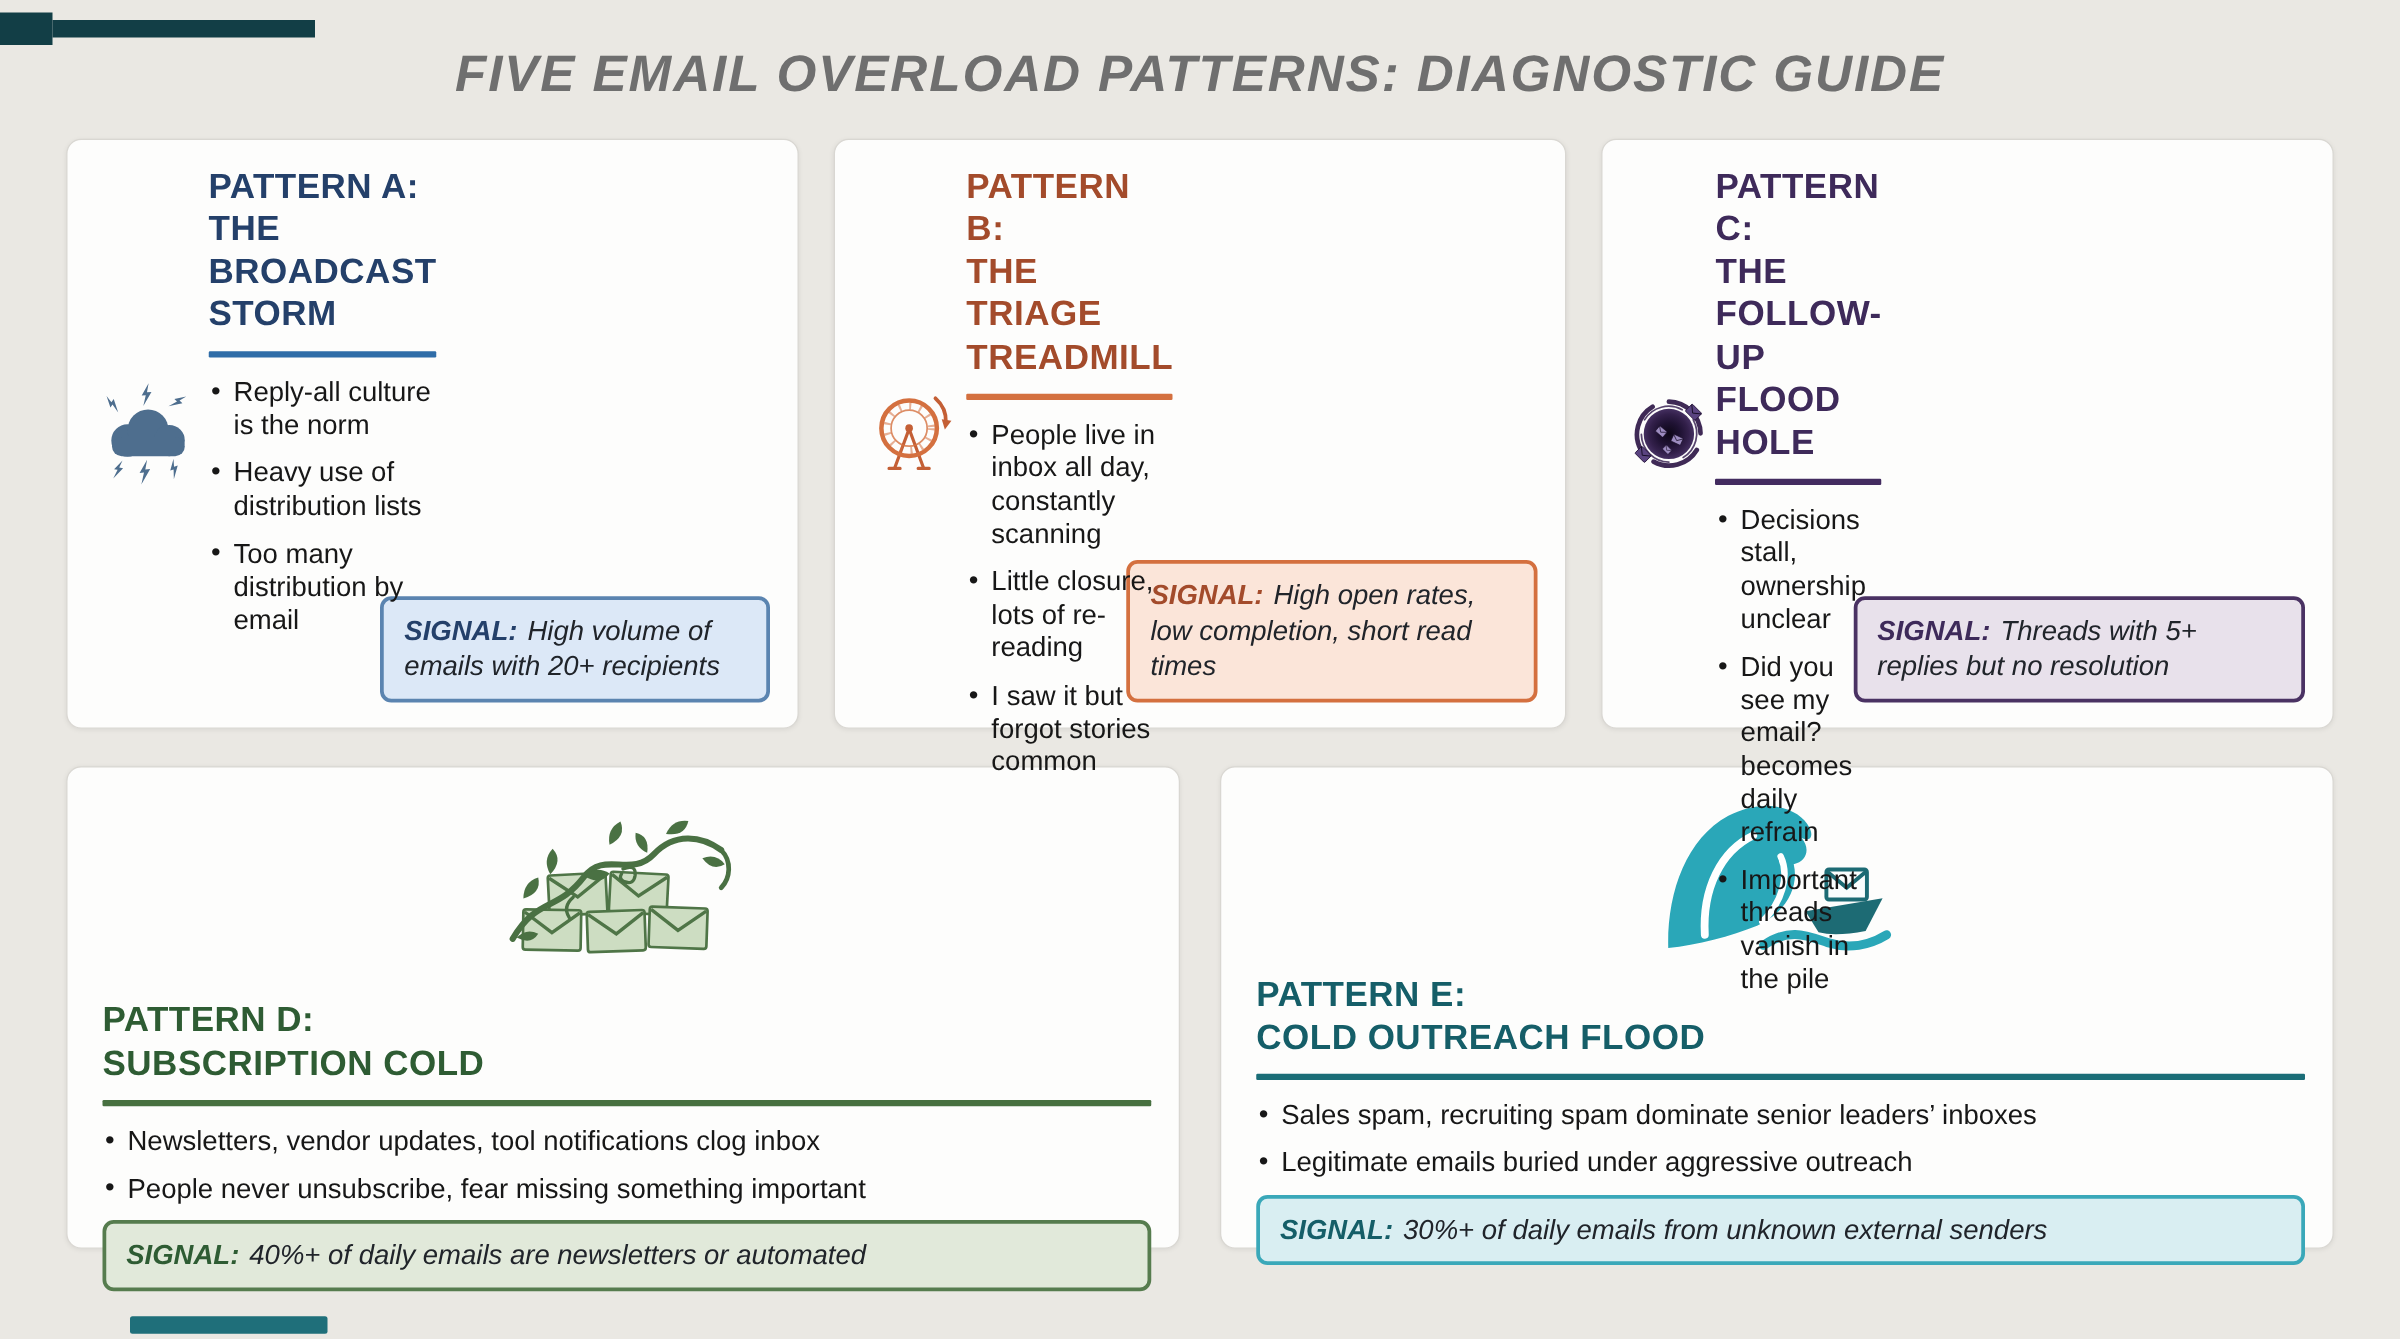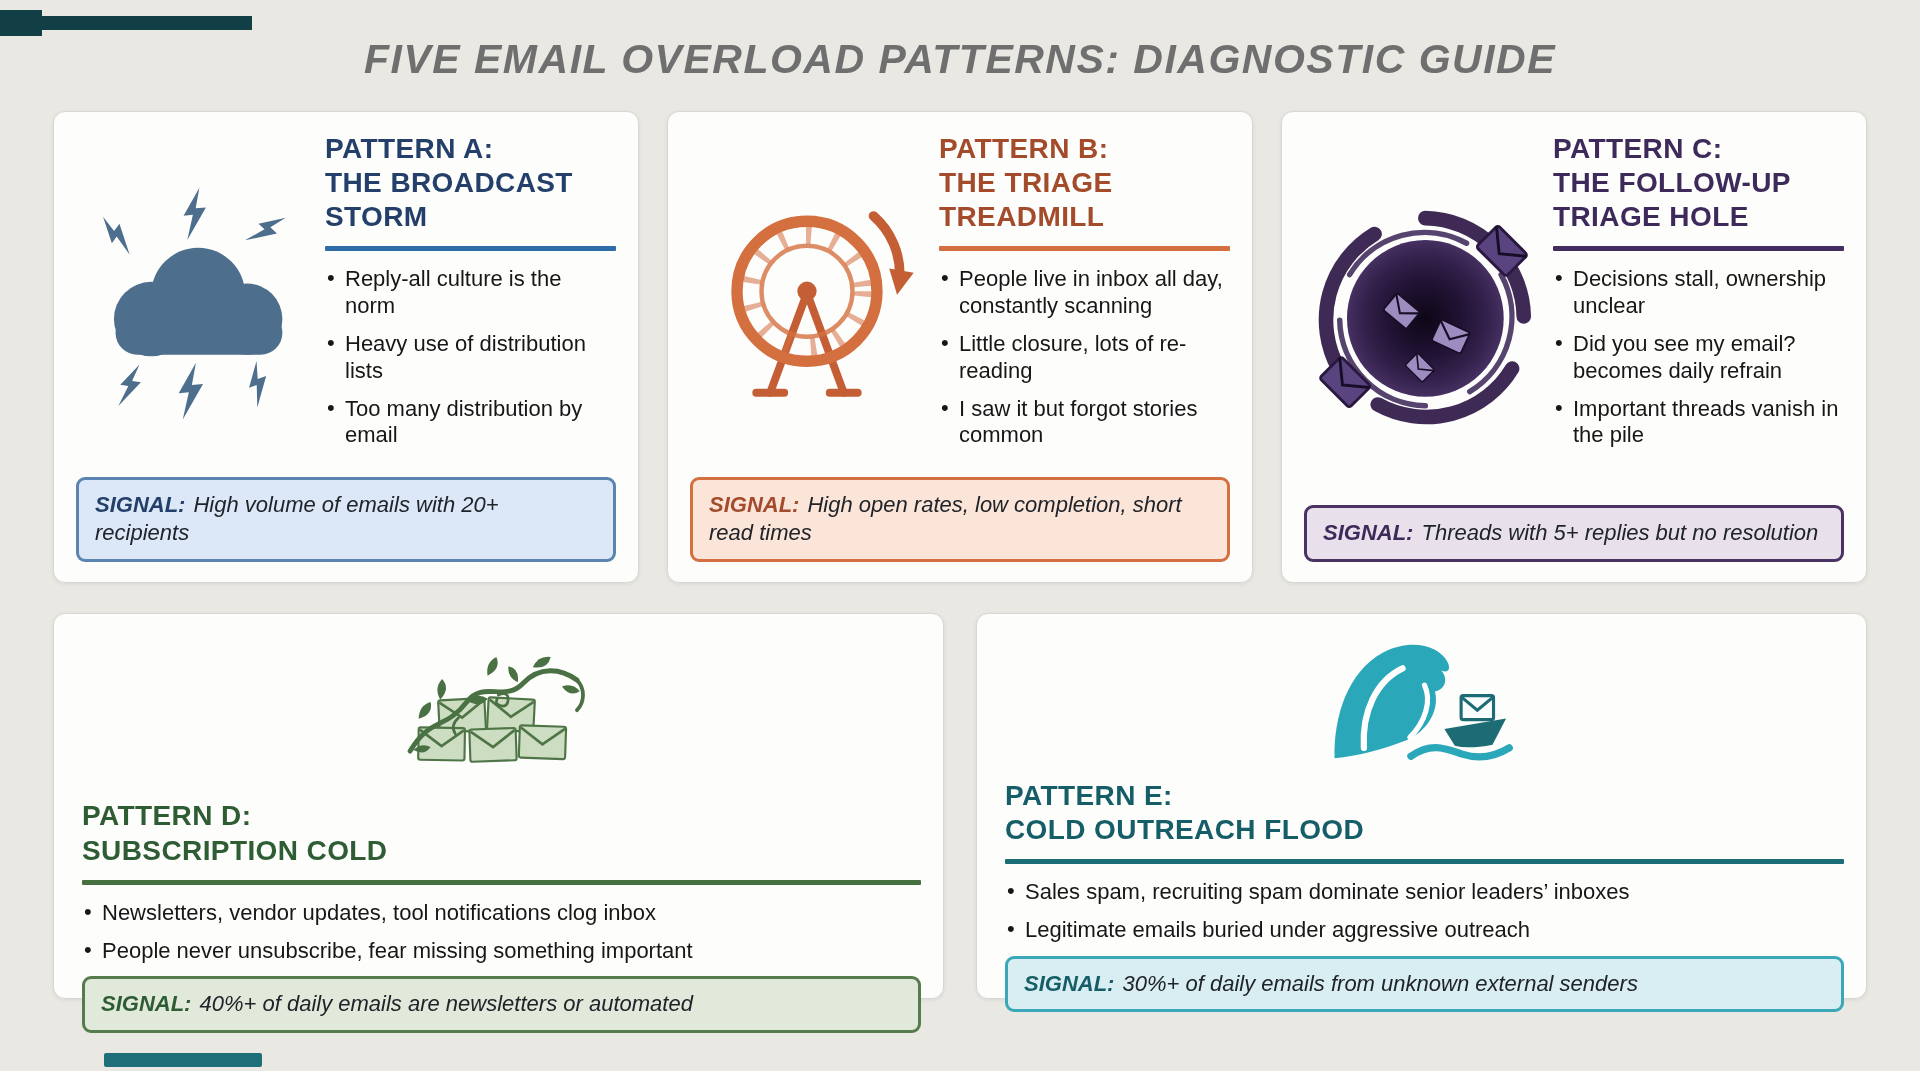--- a/index.html
+++ b/index.html
@@ -25,21 +25,21 @@
   .row-top { gap:28px; }
   .row-bottom { gap:32px; margin-top:30px; }
   .card {
     background:#fdfdfc;
     border:1px solid #d9d7d2;
     border-radius:12px;
     box-shadow:0 1px 4px rgba(0,0,0,.07);
     padding:20px 22px;
     display:flex;
   }
-  .card-top { flex:1 1 0; height:472px; flex-direction:column; }
+  .card-top { flex:1 1 0; height:472px; flex-direction:row;gap:40px; }
   .card-top .content { display:flex; flex:1; min-height:0; }
   .icon-box { display:flex; align-items:center; justify-content:center; overflow:hidden; }
   .card-top .icon-box { flex:0 0 45%; }
   .icon-box svg { width:90%; max-height:96%; }
   .text-col { flex:1 1 auto; padding-left:6px; }
   .pattern-label, .pattern-name {
     display:block;
     font-size:28px;
     font-weight:700;
     color:var(--title);
@@ -181,21 +181,21 @@
             <use href="#envC" transform="translate(114,174) rotate(45) scale(0.6)"></use>
           </g>
           <g fill="#5a4480" stroke="#2a1840" stroke-width="3">
             <use href="#envC" transform="translate(204,46) rotate(45) scale(1.05)"></use>
             <use href="#envC" transform="translate(32,190) rotate(45) scale(1.05)"></use>
           </g>
         </svg>
       </div>
       <div class="text-col">
         <span class="pattern-label">PATTERN C:</span>
-        <span class="pattern-name">THE FOLLOW-UP TRIAGE HOLE</span>
+        <span class="pattern-name">THE FOLLOW-UP FLOOD HOLE</span>
         <div class="rule"></div>
         <ul class="bullets">
           <li>Decisions stall, ownership unclear</li>
           <li>Did you see my email? becomes daily refrain</li>
           <li>Important threads vanish in the pile</li>
         </ul>
       </div>
     </div>
     <div class="signal">
       <span class="sig-label">SIGNAL:</span><span>Threads with 5+ replies but no resolution</span>

